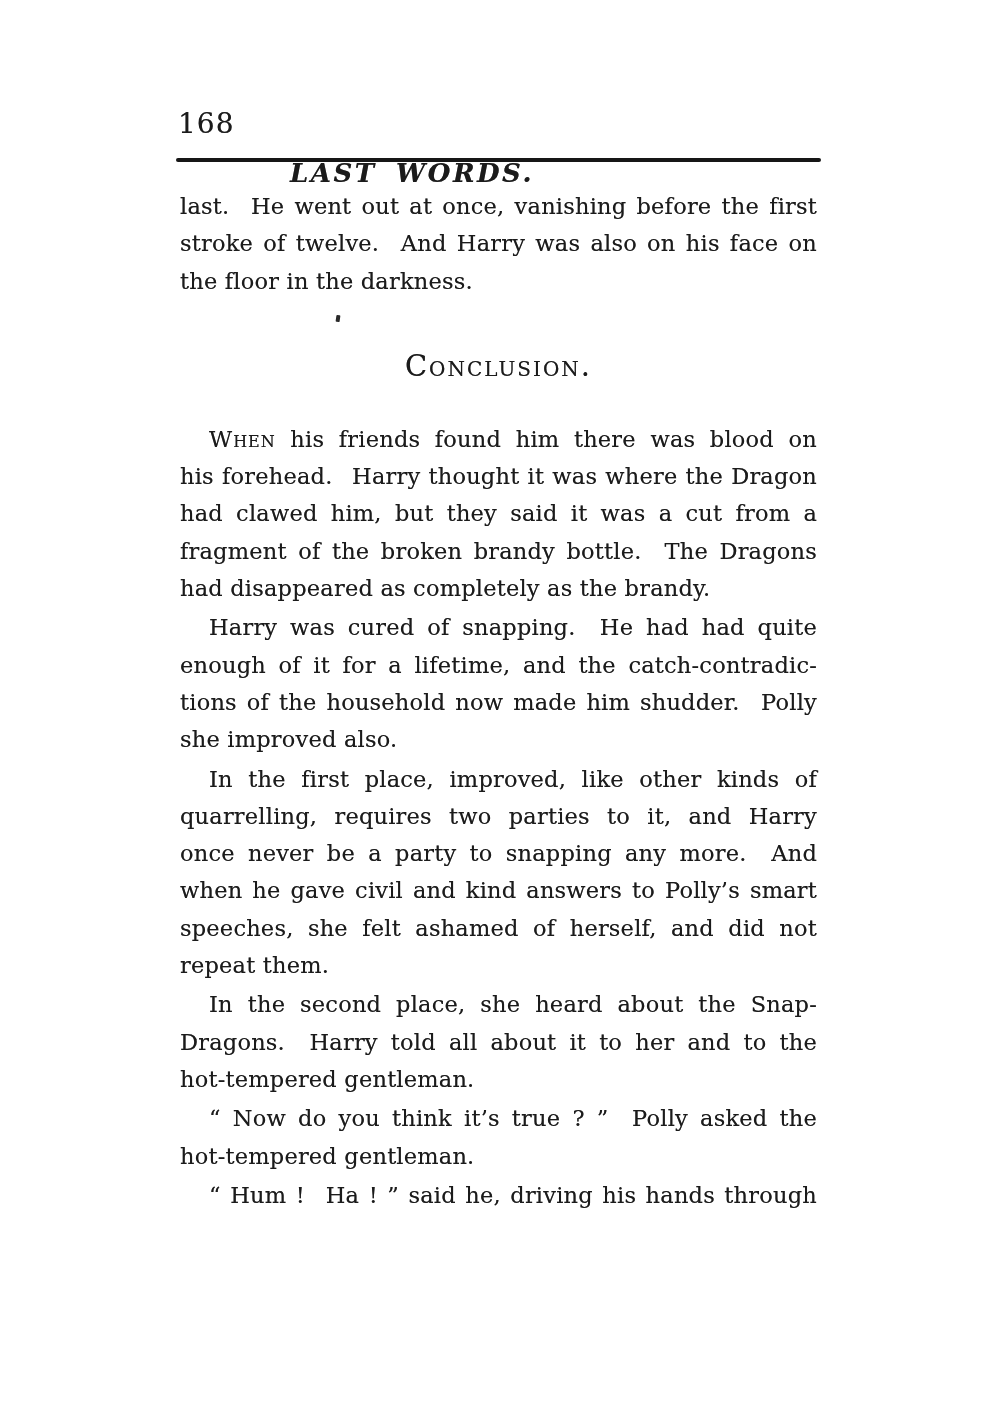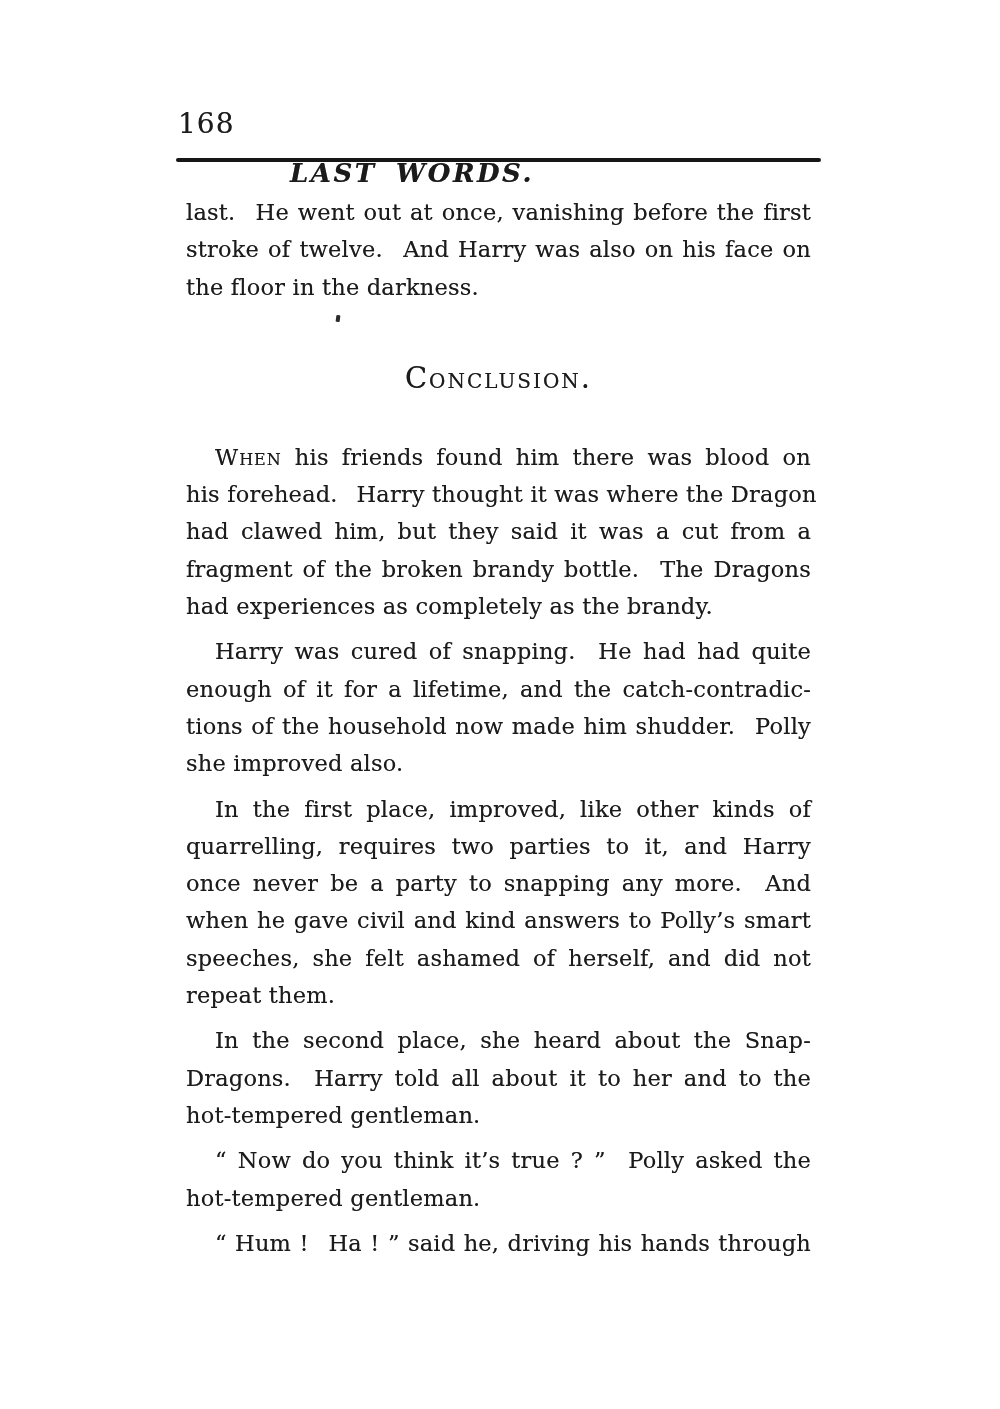--- a/index.html
+++ b/index.html
@@ -76,21 +76,21 @@
     letter-spacing: 0.2px;
   }
   .line.just {
     text-align: justify;
     text-align-last: justify;
   }
   .line.flush {
     text-align: center;
     text-align-last: left;
   }
-  .para { margin: 8px; }
+  .para { margin: 2px; }
   .para.indent .line:first-child { padding-left: 29px; }
 
   .sc { font-variant-caps: small-caps; letter-spacing: 1px; }
 
   .heading {
     height: 117px;
     display: flex;
     align-items: center;
     justify-content: center;
     padding-top: 12px;
@@ -113,21 +113,21 @@
         <div class="line just">last.  He went out at once, vanishing before the first</div>
         <div class="line just">stroke of twelve.  And Harry was also on his face on</div>
         <div class="line flush">the floor in the darkness.</div>
       </div>
       <div class="heading">Conclusion.</div>
       <div class="para indent">
         <div class="line just"><span class="sc">When</span> his friends found him there was blood on</div>
         <div class="line just">his forehead.  Harry thought it was where the Dragon</div>
         <div class="line just">had clawed him, but they said it was a cut from a</div>
         <div class="line just">fragment of the broken brandy bottle.  The Dragons</div>
-        <div class="line flush">had experiences as completely as the brandy.</div>
+        <div class="line flush">had disappeared as completely as the brandy.</div>
       </div>
       <div class="para indent">
         <div class="line just">Harry was cured of snapping.  He had had quite</div>
         <div class="line just">enough of it for a lifetime, and the catch-contradic-</div>
         <div class="line just">tions of the household now made him shudder.  Polly</div>
         <div class="line flush">she improved also.</div>
       </div>
       <div class="para indent">
         <div class="line just">In the first place, improved, like other kinds of</div>
         <div class="line just">quarrelling, requires two parties to it, and Harry</div>

